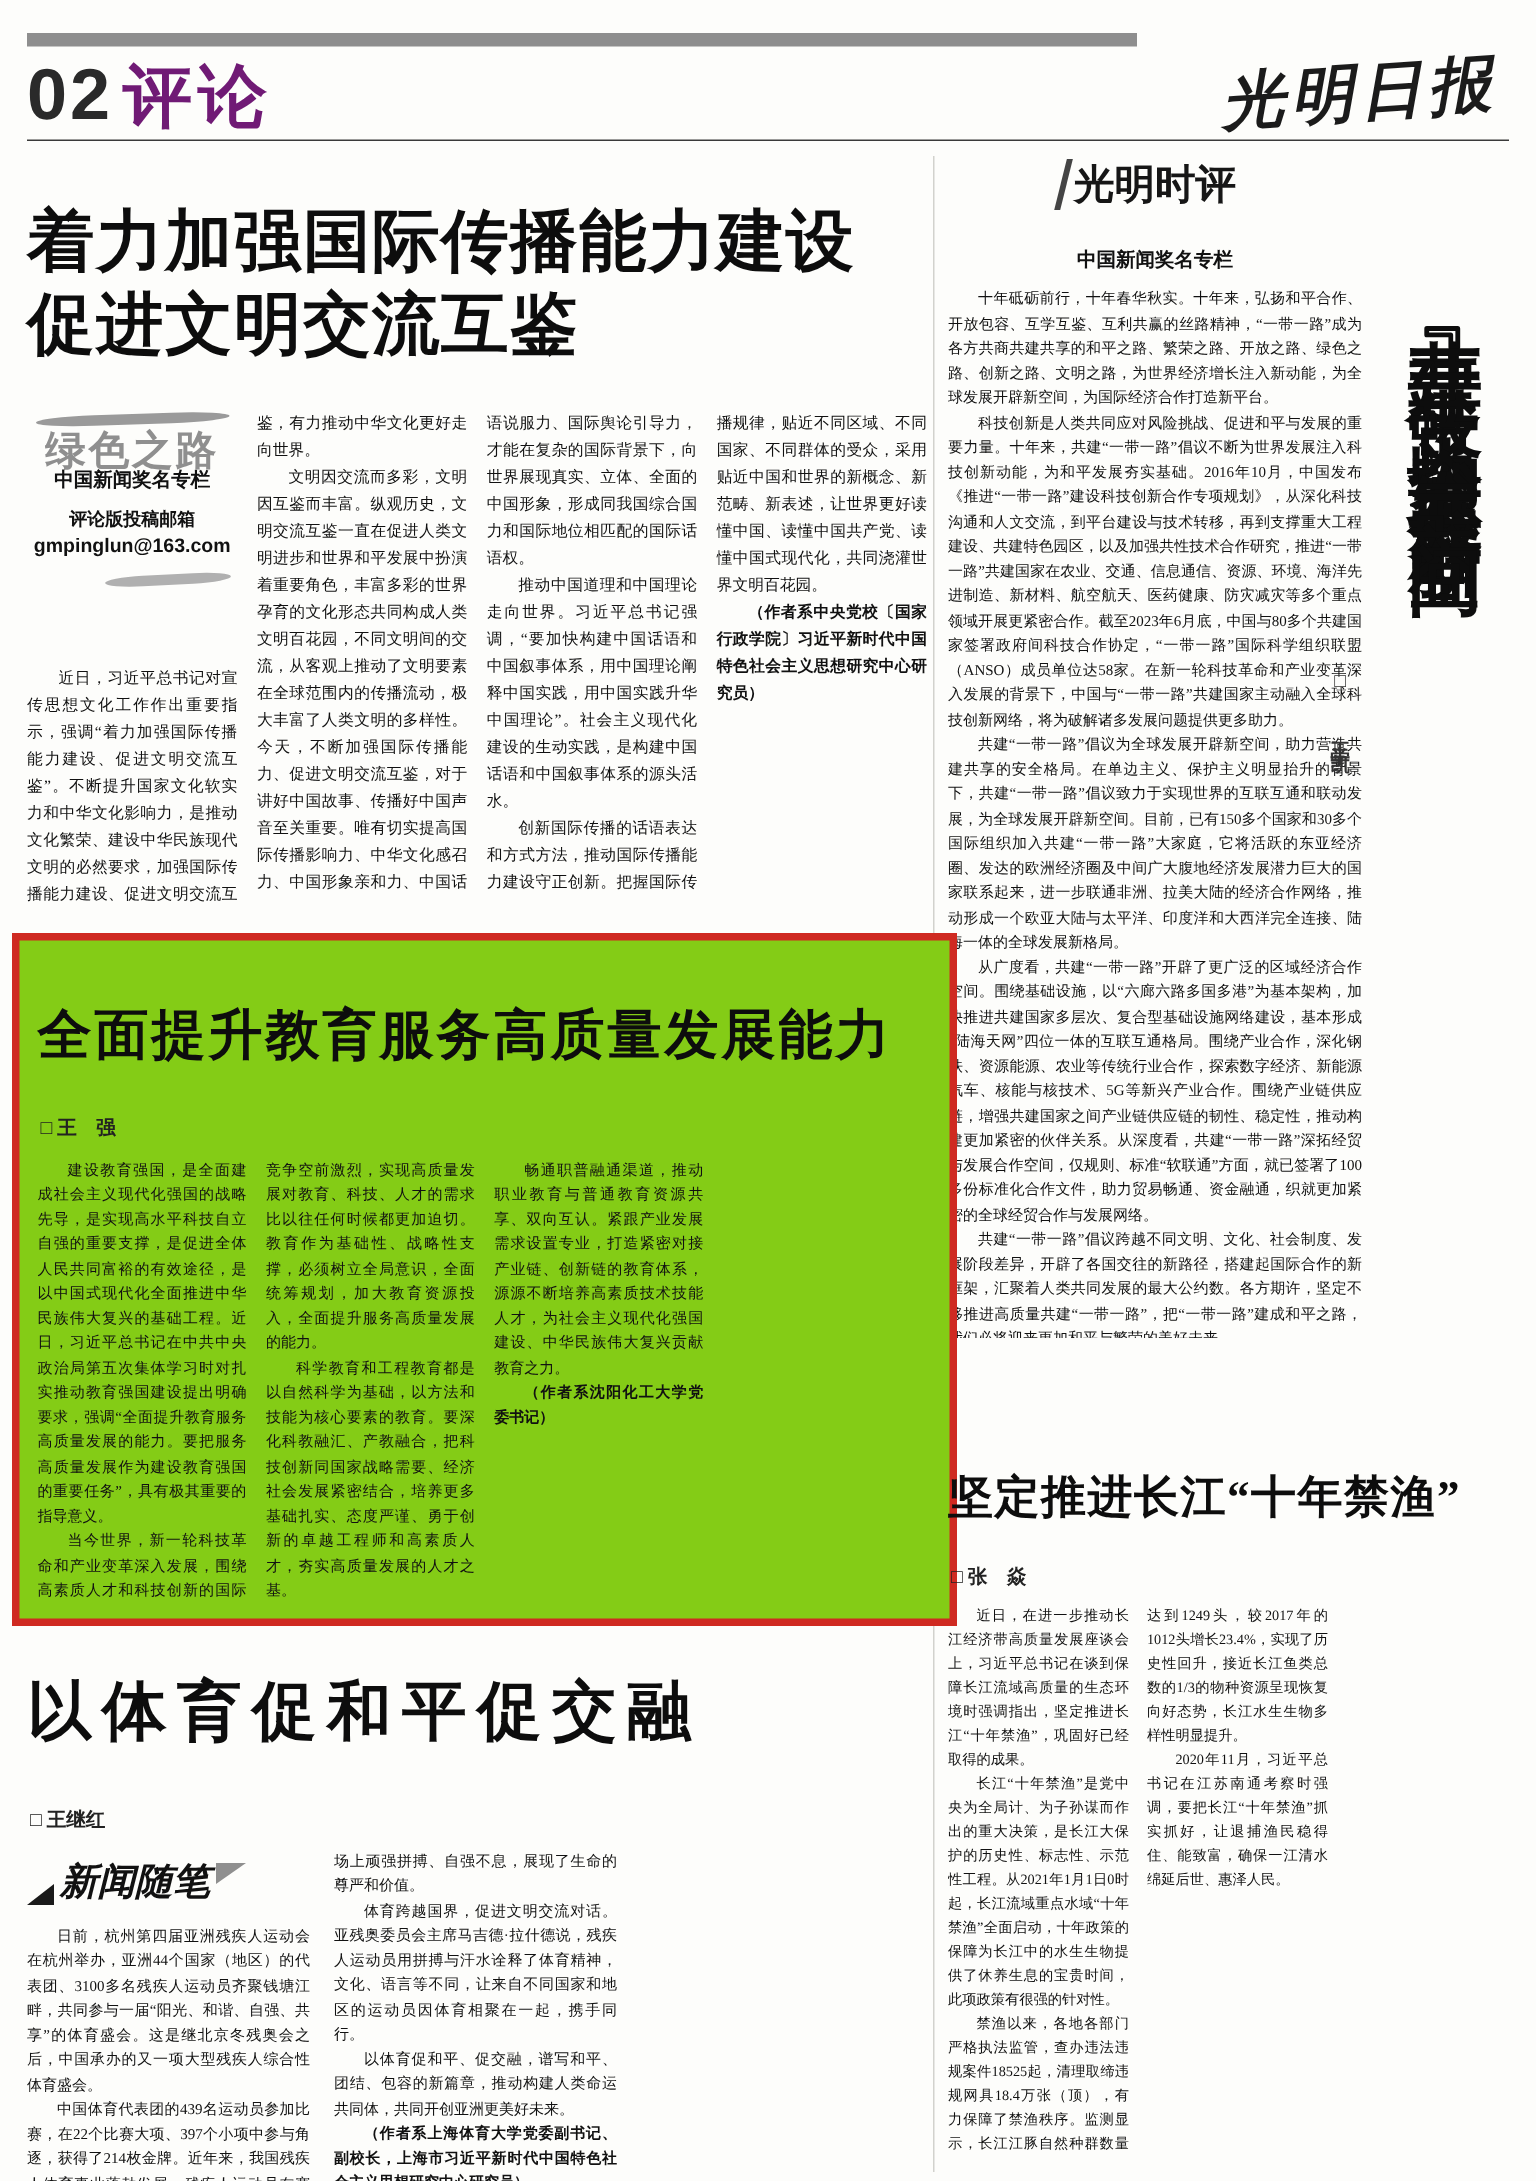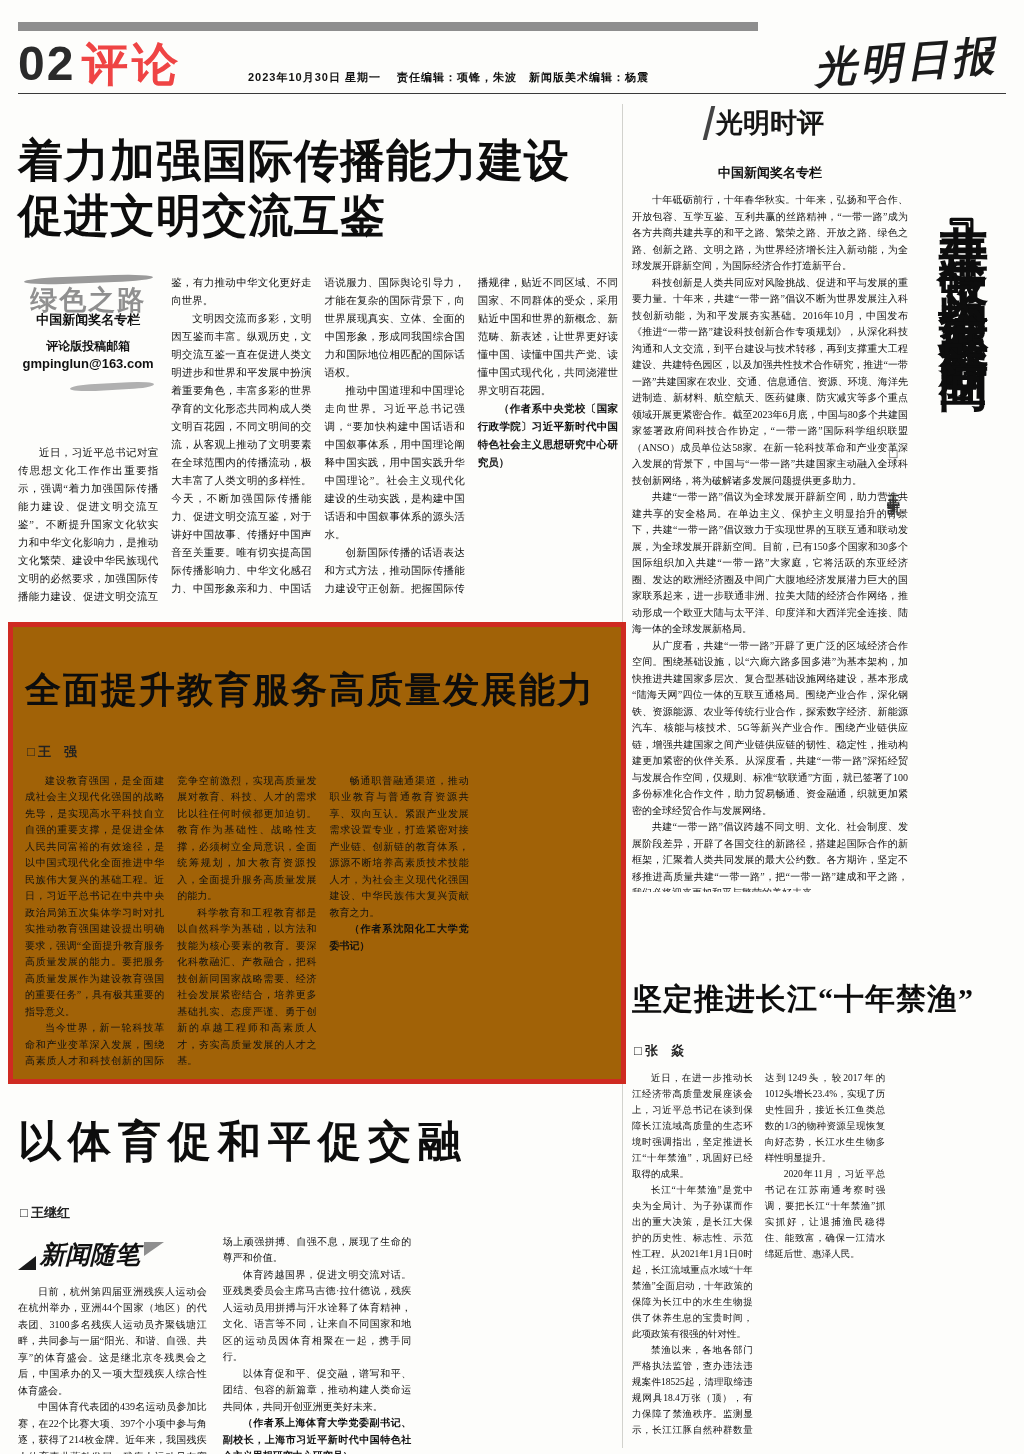--- a/index.html
+++ b/index.html
@@ -2,21 +2,21 @@
 <html lang="zh"><head>
 <meta charset="utf-8">
 <style>
   html,body{margin:0;padding:0;background:#e8e8e4;}
   .page{position:relative;width:1024px;height:1454px;background:#fdfdfb;margin:0 auto;
         overflow:hidden;font-family:"Liberation Serif","DejaVu Serif",serif;color:#111;}
   
   .topbar{position:absolute;left:18px;top:22px;width:740px;height:9px;background:#8e8e8e;}
   .pagenum{position:absolute;left:18px;top:36px;font-size:48px;font-weight:600;color:#2a2a2a;
            font-family:"Liberation Sans",sans-serif;letter-spacing:2px;}
-  .secname{position:absolute;left:82px;top:34px;font-size:46px;font-weight:900;color:#ef4444;
+  .secname{position:absolute;left:82px;top:34px;font-size:46px;font-weight:900;color:#701a75;
            font-family:"Liberation Sans",sans-serif;letter-spacing:4px;}
   .dateline{position:absolute;left:248px;top:70px;font-size:11px;font-weight:bold;color:#111;
             font-family:"Liberation Sans",sans-serif;letter-spacing:1px;}
   .paperlogo{position:absolute;right:26px;top:34px;font-size:42px;font-weight:900;color:#1b1b1b;
              font-style:italic;transform:rotate(-4deg);letter-spacing:4px;}
   .headrule{position:absolute;left:18px;top:93px;width:988px;height:1px;background:#3a3a3a;}
   .vrule{position:absolute;left:622px;top:104px;width:1px;height:1344px;background:#d2d2cd;}
   
   .headline{font-weight:900;line-height:1.22;color:#0d0d0d;}
   .byline{font-weight:bold;font-size:13px;margin:10px 0 0 2px;color:#222;}
@@ -50,21 +50,21 @@
   .shiping-sub{text-align:center;font-size:13px;font-weight:900;margin-bottom:10px;}
   .shiping .body{height:700px;font-size:10px;line-height:16.5px;}
   
   .beltroad-title{position:absolute;left:912px;top:186px;height:770px;width:104px;
       writing-mode:vertical-rl;text-orientation:upright;font-size:50px;font-weight:900;
       letter-spacing:8px;line-height:104px;color:#0d0d0d;}
   .beltroad-author{position:absolute;left:884px;top:446px;writing-mode:vertical-rl;
       text-orientation:upright;font-size:13px;font-weight:bold;color:#333;letter-spacing:4px;}
   
   .edu{position:absolute;left:8px;top:622px;width:596px;height:432px;
-       border:5px solid #cf2a21;padding:12px 0 8px 12px;background:#a16207;}
+       border:5px solid #cf2a21;padding:12px 12px 8px 12px;background:#84cc16;}
   .edu .headline{font-size:36px;letter-spacing:2px;}
   .edu .body{margin-top:12px;height:308px;column-count:4;column-gap:13px;
              font-size:10px;line-height:16.5px;}
   
   .sports{position:absolute;left:18px;top:1080px;width:598px;}
   .sports .headline{font-size:43px;letter-spacing:7px;}
   .sports .body{margin-top:12px;height:238px;column-count:3;column-gap:16px;
                 font-size:10px;line-height:16.5px;}
   .suibi{break-inside:avoid;margin:4px 0 10px 0;text-align:left;font-size:25px;font-weight:900;
          font-family:"Liberation Sans",sans-serif;position:relative;padding:4px 0;font-style:italic;}
@@ -80,24 +80,20 @@
                  font-size:9.5px;line-height:16px;}
 </style>
 </head>
 <body>
 
 <div class="page">
 
   <div class="topbar"></div>
   <div class="pagenum">02</div>
   <div class="secname">评论</div>
-  <div class="dateline">
-    <span>2023年10月30日  星期一</span>　
-    <span>责任编辑：项锋，朱波　新闻版美术编辑：杨震</span>
-  </div>
   <div class="paperlogo">光明日报</div>
   <div class="headrule"></div>
   <div class="vrule"></div>
 
   <section class="art1">
     <h1 class="headline">
       <span>着力加强国际传播能力建设</span><br>
       <span>促进文明交流互鉴</span>
     </h1>
     <div class="body">

